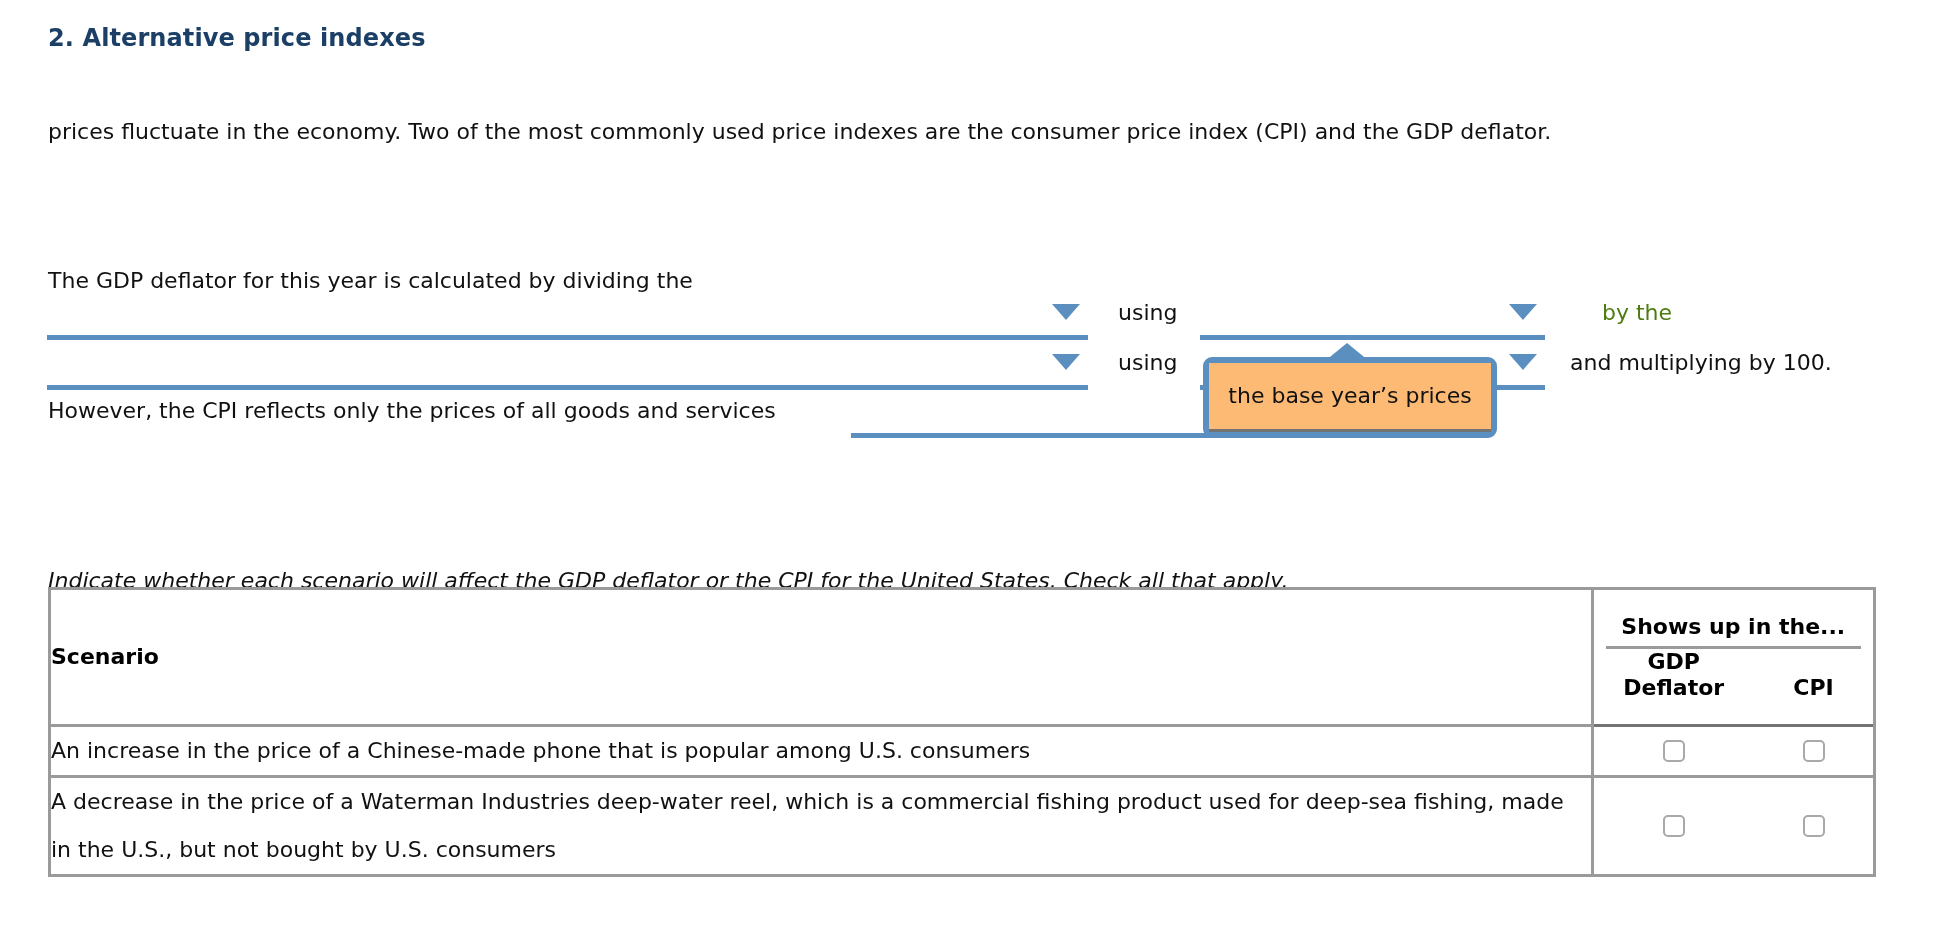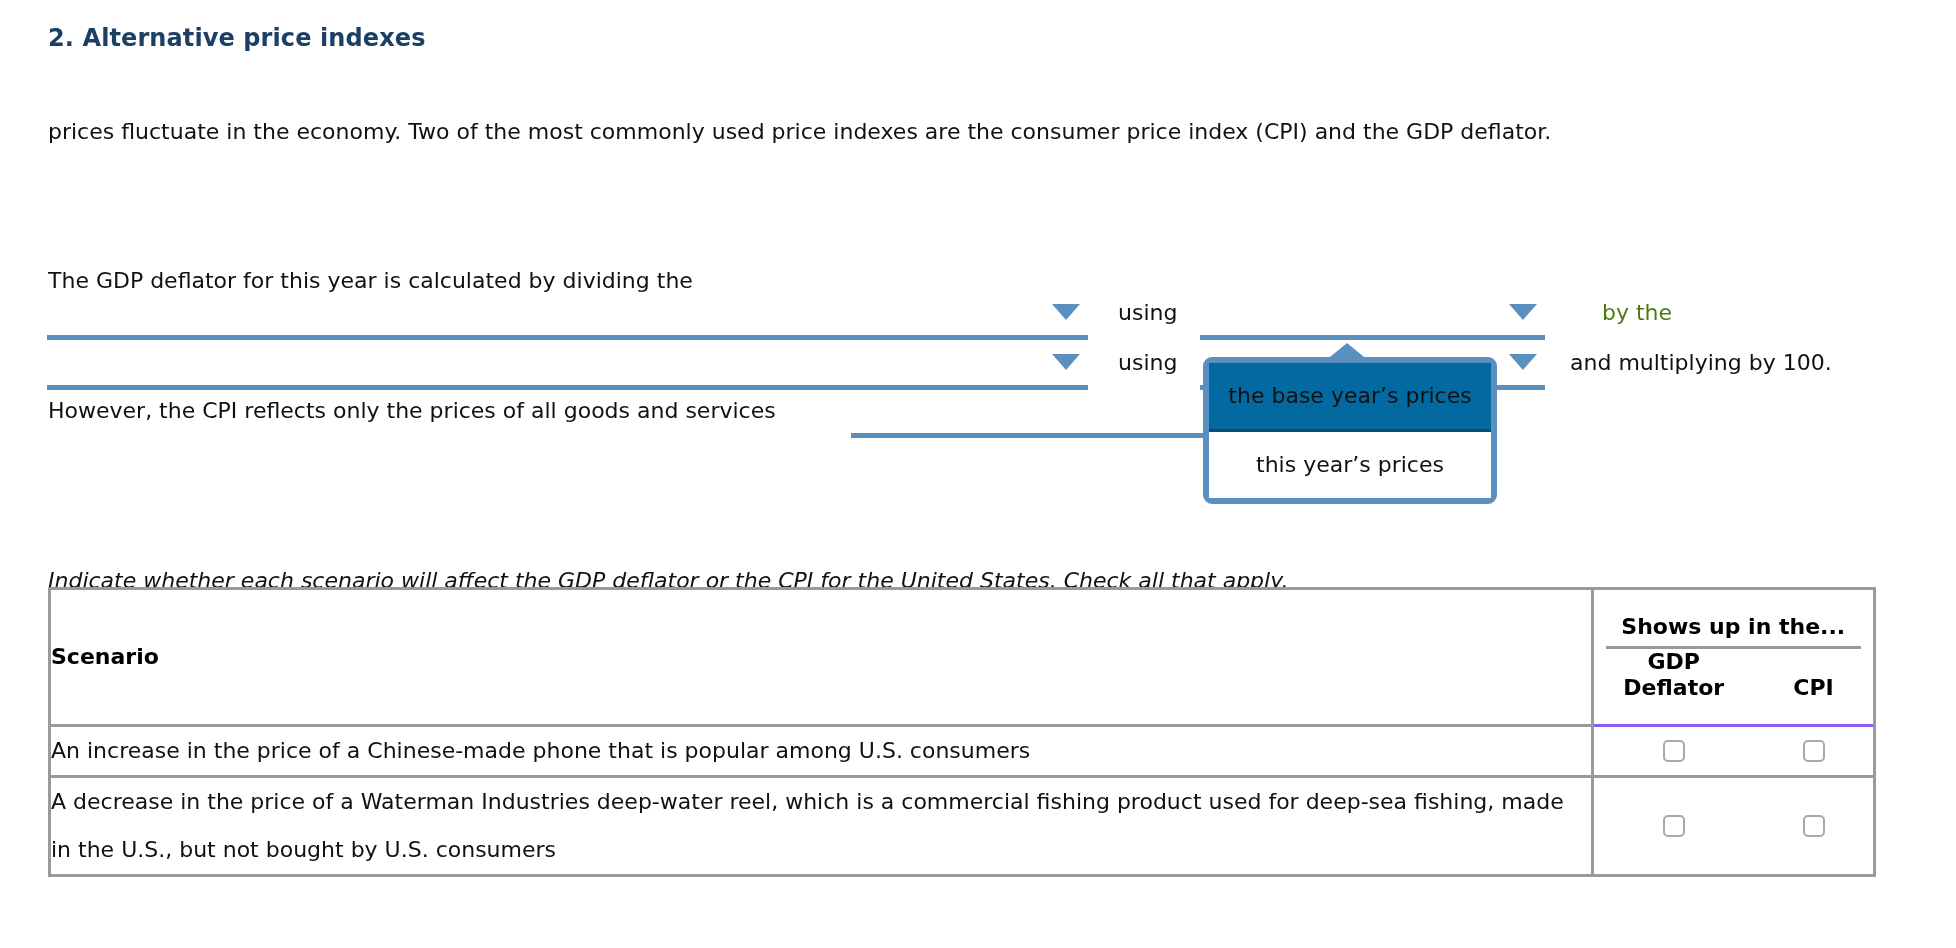--- a/index.html
+++ b/index.html
@@ -114,22 +114,22 @@
     font-size: 22px;
     color: #111111;
     text-align: center;
     height: 66px;
     line-height: 66px;
     background: #ffffff;
     white-space: nowrap;
     overflow: hidden;
   }
   .popup-option.selected {
-    background: #0369a1;
-    border-bottom: 3px solid #0c4a6e;
+    background: #fdba74;
+    border-bottom: 3px solid #737373;
   }
 
   
   .tbl {
     position: absolute;
     left: 48px;
     top: 587px;
     width: 1828px;
     border: 3px solid #9a9a9a;
     border-collapse: collapse;
@@ -151,21 +151,21 @@
     vertical-align: bottom;
     padding: 0 0 14px 18px;
     font-size: 22px;
     font-weight: bold;
     color: #000;
     border-bottom: 3px solid #9a9a9a;
     border-right: 3px solid #9a9a9a;
     margin-top: 27px;
   }
   .th-group {
-    border-bottom: 3px solid #8b5cf6;
+    border-bottom: 3px solid #737373;
     padding: 0;
     vertical-align: bottom;
   }
   .group-title {
     font-size: 22px;
     font-weight: bold;
     text-align: center;
     line-height: 26px;
     padding: 13px 22px 0 22px;
     color: #000;
@@ -266,21 +266,20 @@
 
 <div class="ddl ddl-5">
   <span class="rule"></span>
   <span class="caret"></span>
   <span style="position:absolute;left:10px;bottom:6px;font-size:22px;"></span>
 </div>
 
 <div class="popup-pointer"></div>
 <div class="popup">
   <div class="popup-option selected">the base year’s prices</div>
-  <div class="popup-option">this year’s prices</div>
 </div>
 
 <div class="para-indicate">Indicate whether each scenario will affect the GDP deflator or the CPI for the United States. Check all that apply.</div>
 
 <div class="tbl">
   <table>
     <colgroup>
       <col style="width:1541px">
       <col>
     </colgroup>

